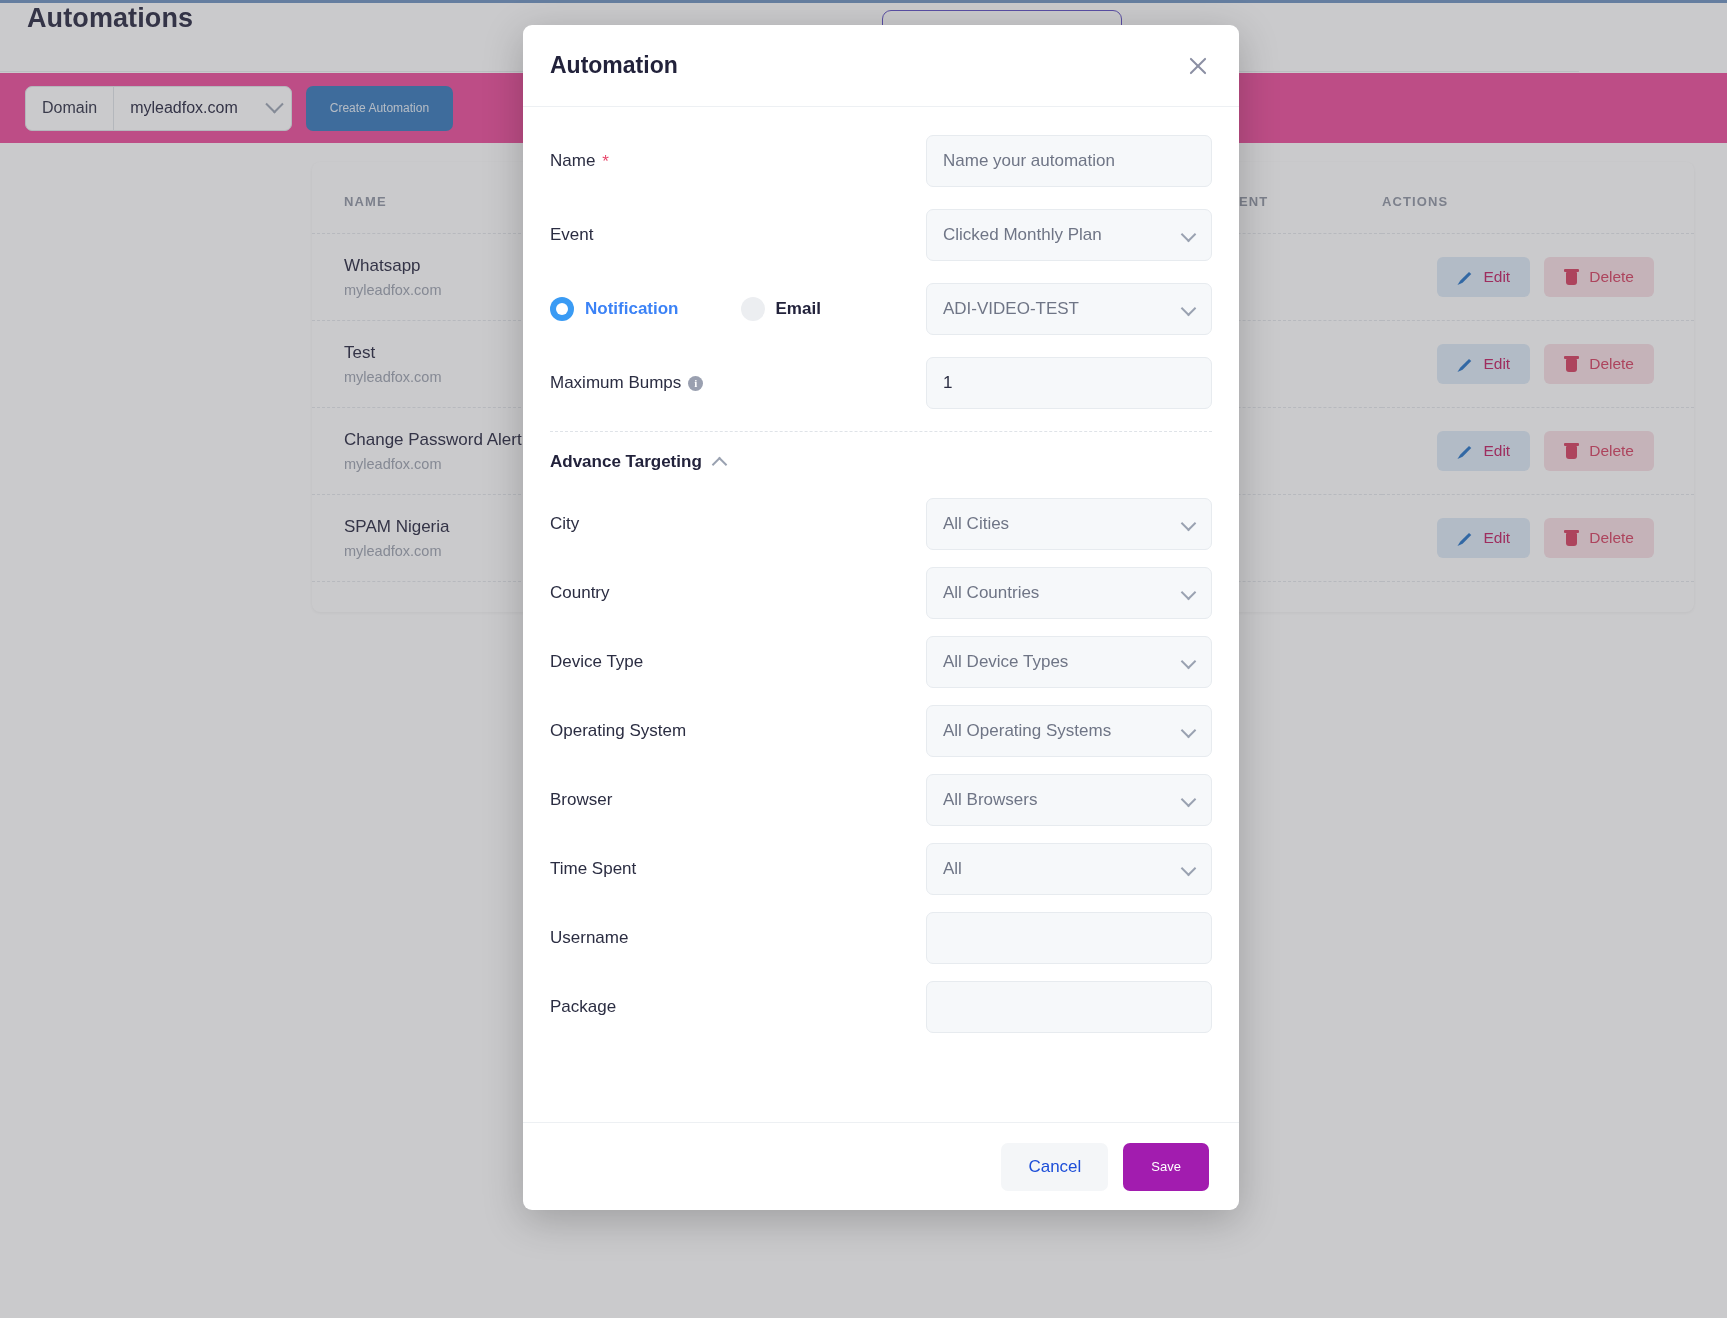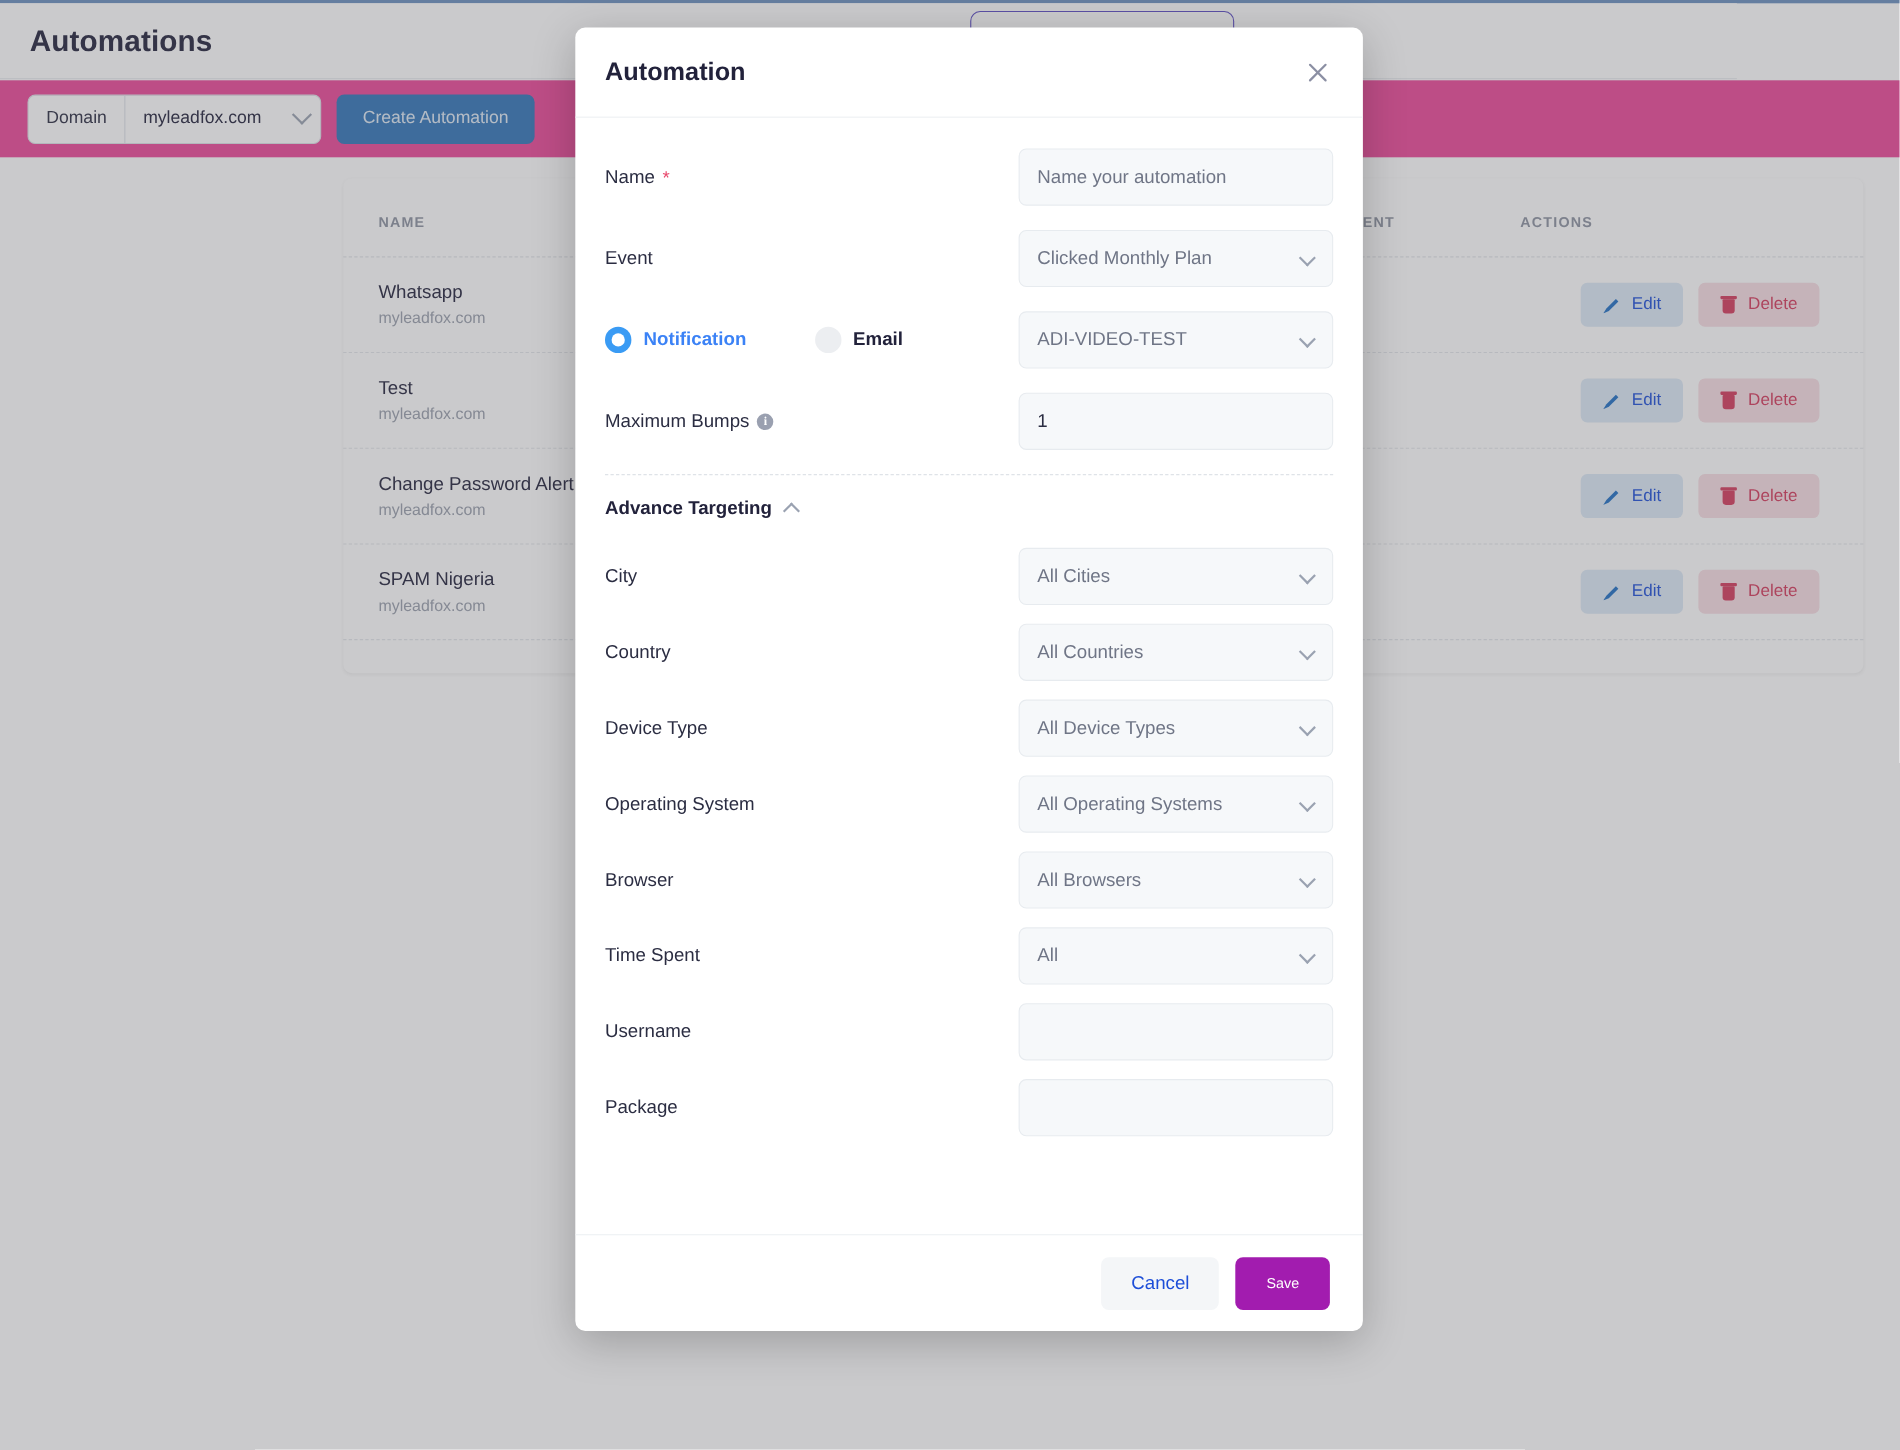--- a/index.html
+++ b/index.html
@@ -34,21 +34,20 @@
   }
 
   .bg-header {
     position: absolute;
     left: 0; top: 3px;
     width: 1579px;
     height: 69px;
     background: #ffffff;
     border-bottom: 1px solid #e9ecef;
     display: flex;
-    align-items: center;
   }
   .bg-header-title {
     margin-left: 27px;
     font-size: 27px;
     font-weight: 700;
     color: #22223b;
     letter-spacing: .1px;
   }
 
   .bg-toolbar {
@@ -95,21 +94,21 @@
     border-bottom: 2px solid #9aa2b1;
     transform: rotate(45deg) translate(-3px,-3px);
   }
 
   .create-btn {
     height: 45px;
     padding: 0 24px;
     border-radius: 7px;
     background: #3275b8;
     color: #dfeaf5;
-    font-size: 16px;
+    font-size: 12px;
     border: none;
     display: flex; align-items: center;
     cursor: pointer;
   }
 
   
   .focus-box {
     position: absolute;
     left: 882px;
     top: 10px;
@@ -156,21 +155,21 @@
   .cell-sub  { font-size: 14.5px; color: #9aa0ad; }
   .cell-num  { font-size: 17px; color: #22223b; }
 
   .act-wrap { display: flex; justify-content: flex-end; gap: 14px; padding-right: 4px; }
   .btn-edit, .btn-del {
     display: inline-flex; align-items: center; gap: 10px;
     height: 40px; padding: 0 20px;
     border-radius: 6px; border: none;
     font-size: 15.5px; cursor: pointer;
   }
-  .btn-edit { background: #dce9f6; color: #1d4ed8; }
+  .btn-edit { background: #dce9f6; color: #be185d; }
   .btn-del  { background: #f8dde3; color: #d43a5c; }
   .ico-pencil {
     width: 16px; height: 16px; display:inline-block;
     background: #1f6fc4;
     clip-path: polygon(0% 100%, 18% 72%, 72% 18%, 86% 32%, 32% 86%);
   }
   .ico-trash {
     width: 15px; height: 16px; display:inline-block; position: relative;
   }
   .ico-trash::before {

